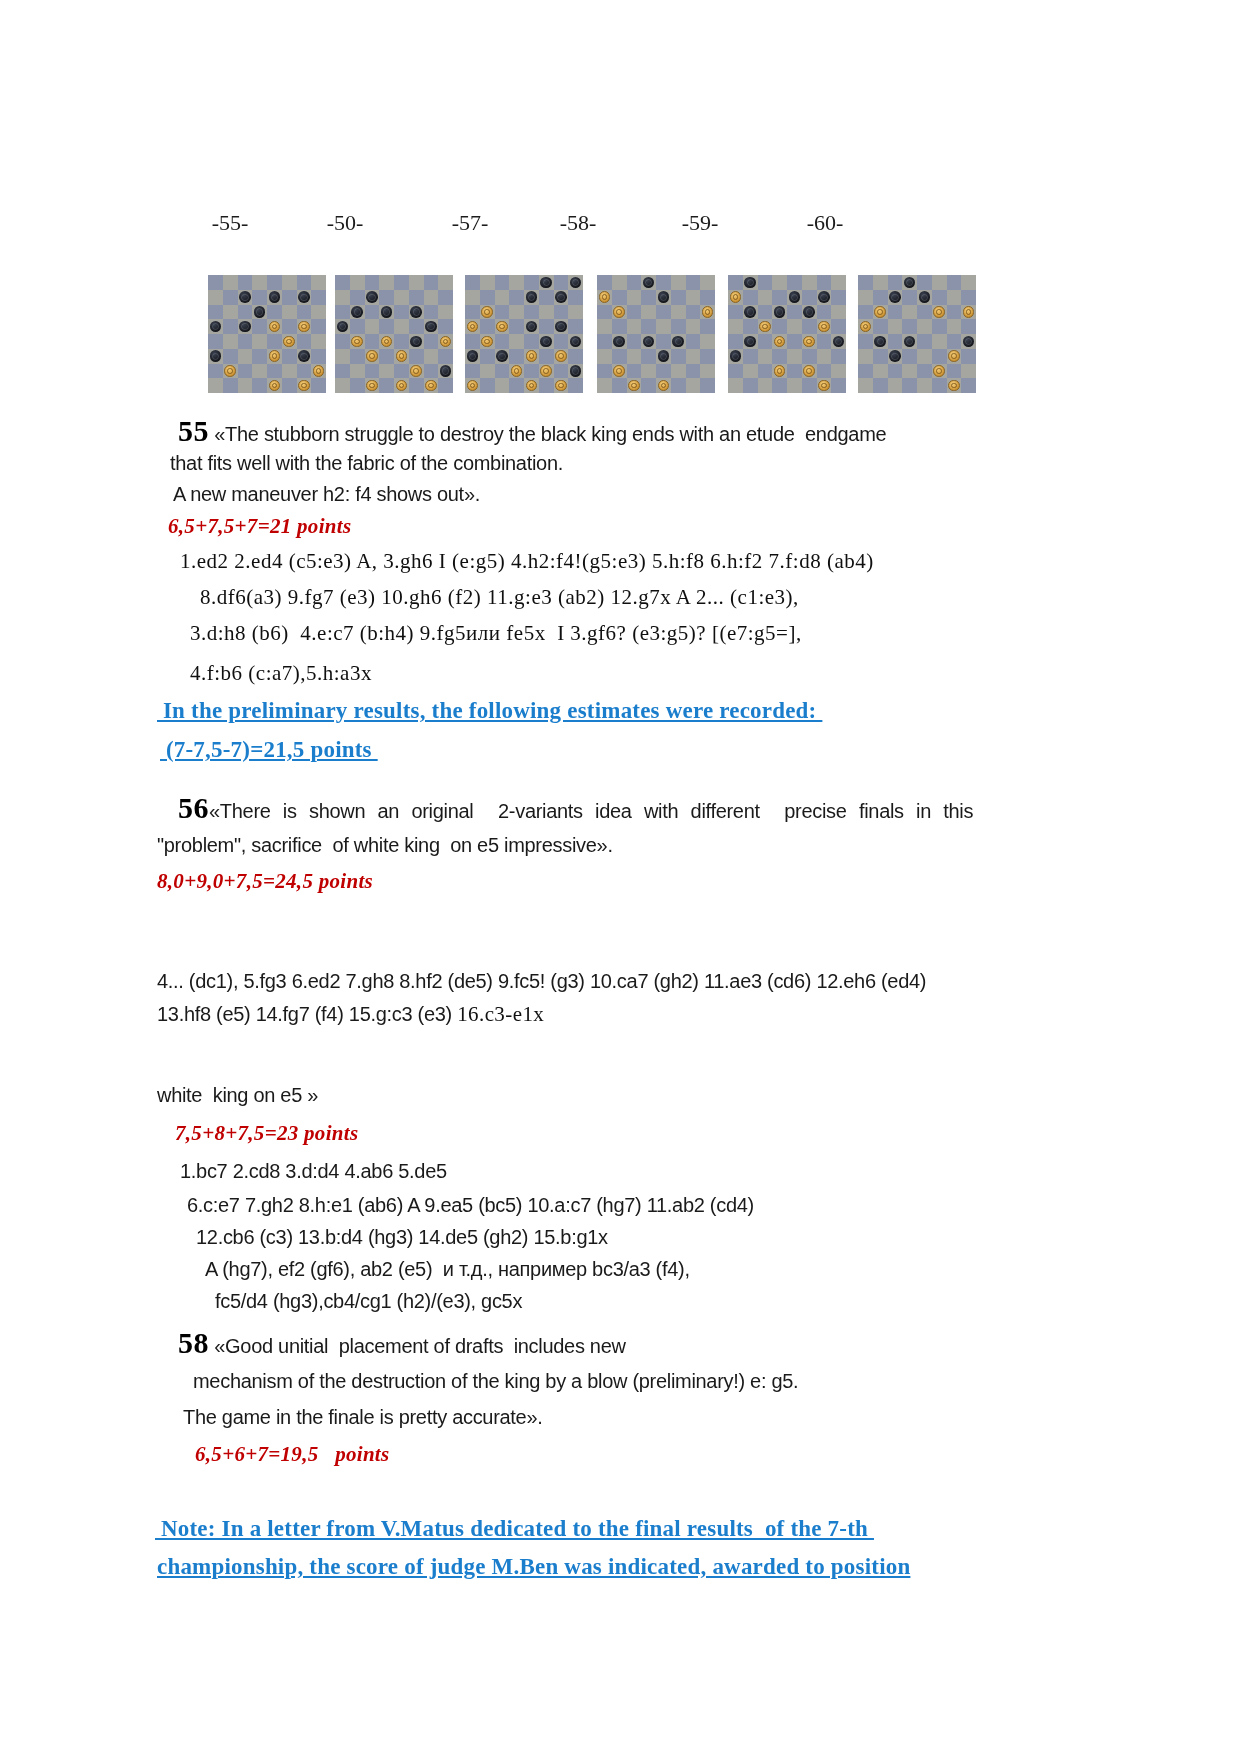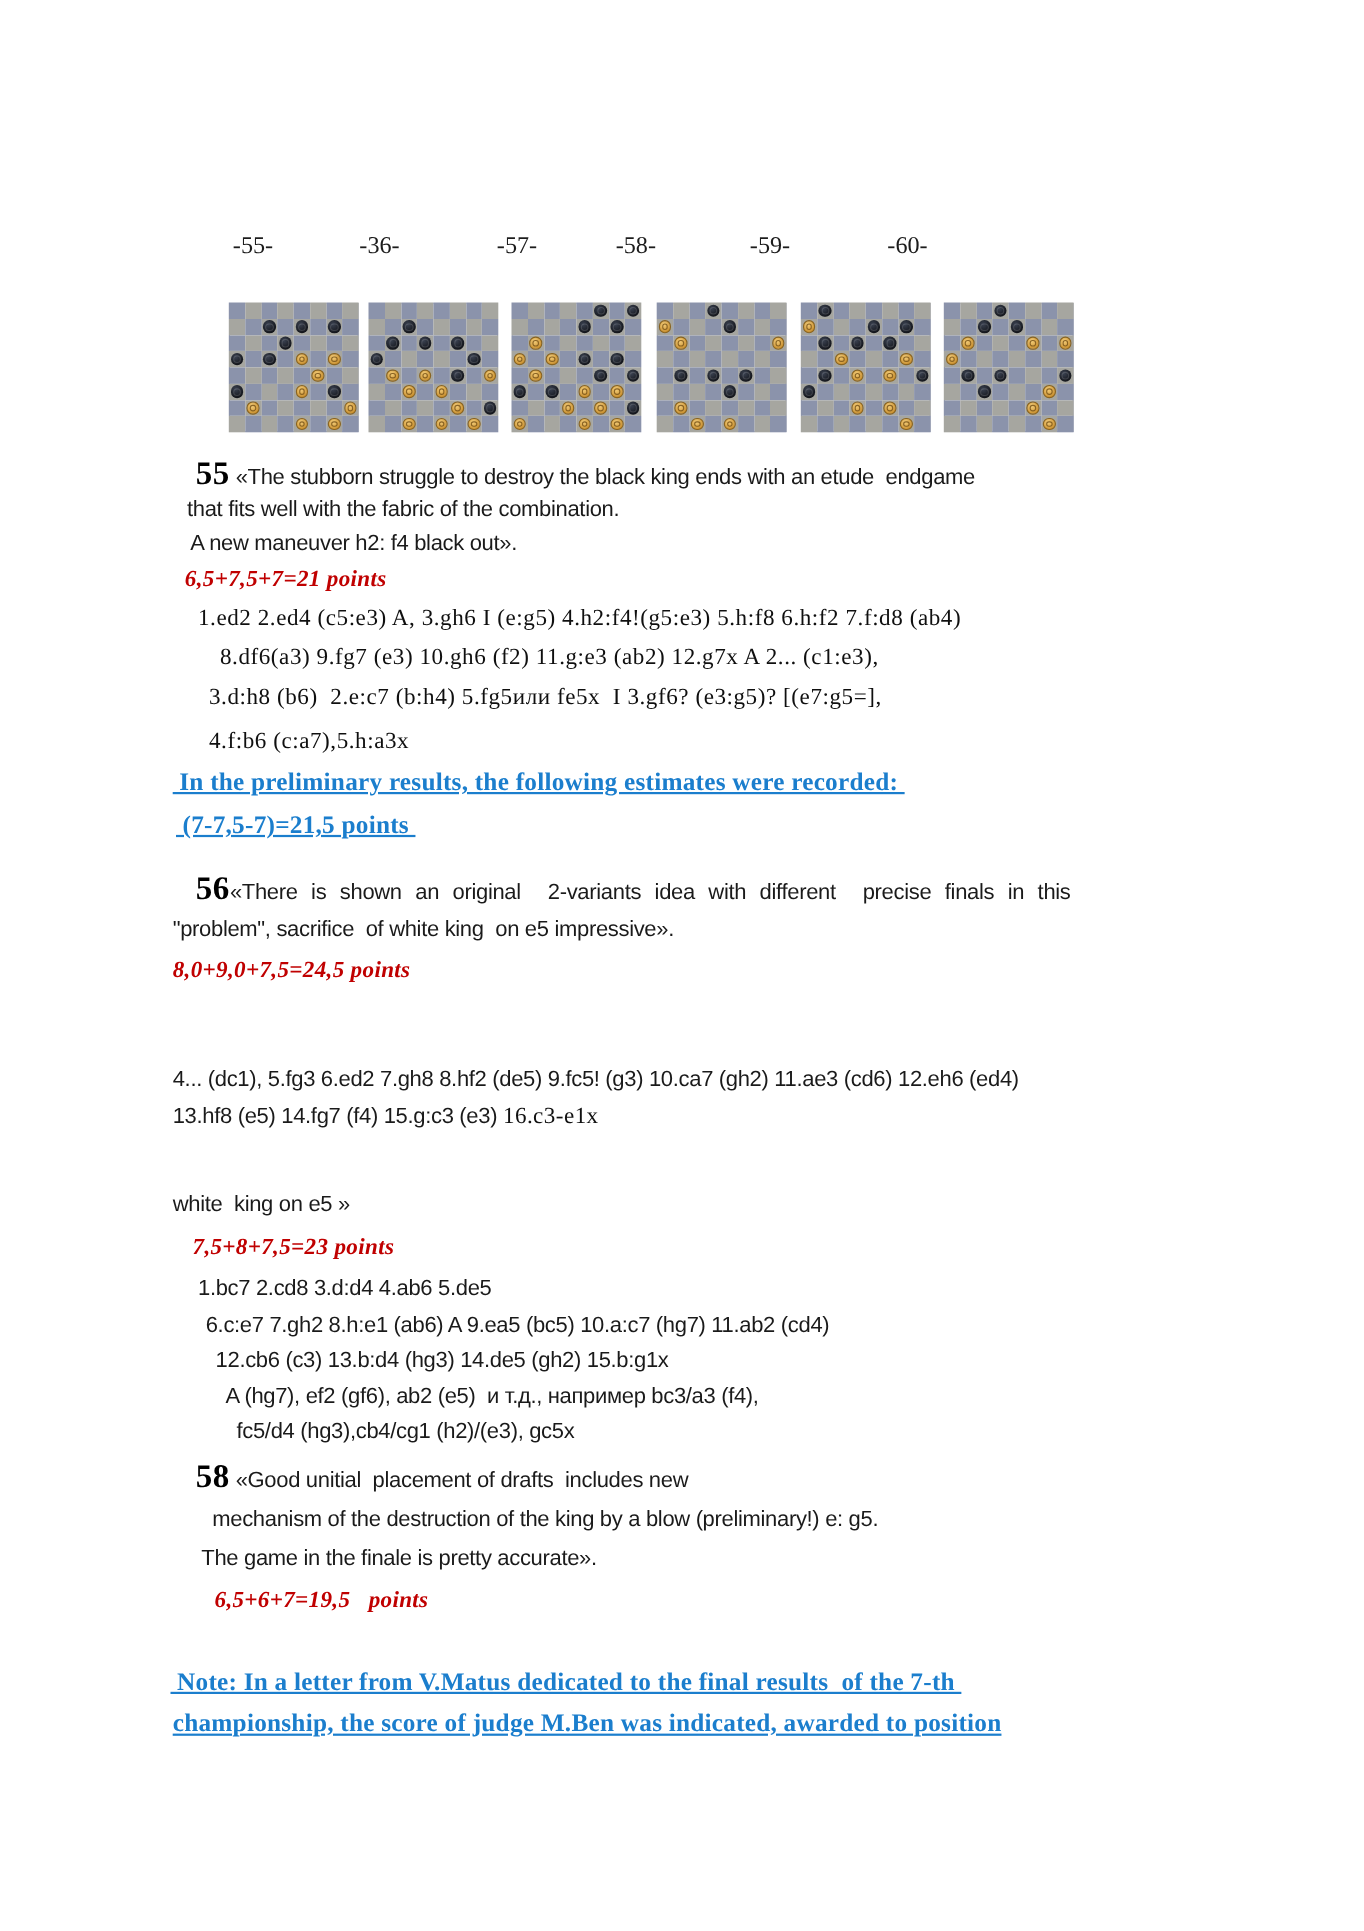--- a/index.html
+++ b/index.html
@@ -29,21 +29,21 @@
   .just57{word-spacing:2px;}
   .serif-tail{font:21px "Liberation Serif",serif;letter-spacing:.4px;}
 </style>
 </head>
 <body>
 
 <div class="page">
 
 
   <div class="dlabel" style="left:185px">-55-</div>
-  <div class="dlabel" style="left:300px">-36-</div>
+  <div class="dlabel" style="left:300px">-50-</div>
   <div class="dlabel" style="left:425px">-57-</div>
   <div class="dlabel" style="left:533px">-58-</div>
   <div class="dlabel" style="left:655px">-59-</div>
   <div class="dlabel" style="left:780px">-60-</div>
 
   <div class="board" style="left:208px">
       <div class="sq dark" style="left: 0px; top: 0px;"></div>
       <div class="sq light" style="left: 14.75px; top: 0px;"></div>
       <div class="sq dark" style="left: 29.5px; top: 0px;"></div>
       <div class="sq light" style="left: 44.25px; top: 0px;"></div>
@@ -532,25 +532,25 @@
       <div class="piece pb" style="left: 45.85px; top: 60.6px;"></div>
       <div class="piece pb" style="left: 104.85px; top: 60.6px;"></div>
       <div class="piece pb" style="left: 31.1px; top: 75.35px;"></div>
       <div class="piece pw" style="left: 90.1px; top: 75.35px;"></div>
       <div class="piece pw" style="left: 75.35px; top: 90.1px;"></div>
       <div class="piece pw" style="left: 90.1px; top: 104.85px;"></div>
     </div>
 
   <div class="line" style="top:414px;left:178px"><span class="secnum">55</span><span class="sans"> «The stubborn struggle to destroy the black king ends with an etude  endgame</span></div>
   <div class="line sans" style="top:452px;left:170px">that fits well with the fabric of the combination.</div>
-  <div class="line sans" style="top:483px;left:173px">A new maneuver h2: f4 black out».</div>
+  <div class="line sans" style="top:483px;left:173px">A new maneuver h2: f4 shows out».</div>
   <div class="line red" style="top:514px;left:168px">6,5+7,5+7=21 points</div>
   <div class="line smoves" style="top:549px;left:180px">1.ed2 2.ed4 (c5:e3) A, 3.gh6 I (e:g5) 4.h2:f4!(g5:e3) 5.h:f8 6.h:f2 7.f:d8 (ab4)</div>
   <div class="line smoves" style="top:585px;left:200px">8.df6(a3) 9.fg7 (e3) 10.gh6 (f2) 11.g:e3 (ab2) 12.g7x A 2... (c1:e3),</div>
-  <div class="line smoves" style="top:621px;left:190px">3.d:h8 (b6)  2.e:c7 (b:h4) 5.fg5или fe5x  I 3.gf6? (e3:g5)? [(e7:g5=],</div>
+  <div class="line smoves" style="top:621px;left:190px">3.d:h8 (b6)  4.e:c7 (b:h4) 9.fg5или fe5x  I 3.gf6? (e3:g5)? [(e7:g5=],</div>
   <div class="line smoves" style="top:661px;left:190px">4.f:b6 (c:a7),5.h:a3x</div>
 
   <div class="line blue" style="top:698px;left:157px"> In the preliminary results, the following estimates were recorded: </div>
   <div class="line blue" style="top:737px;left:160px"> (7-7,5-7)=21,5 points </div>
 
   <div class="line just56" style="top:791px;left:178px"><span class="secnum">56</span><span class="sans">«There is shown an original  2-variants idea with different  precise finals in this</span></div>
   <div class="line sans" style="top:834px;left:157px">"problem", sacrifice  of white king  on e5 impressive».</div>
   <div class="line red" style="top:869px;left:157px">8,0+9,0+7,5=24,5 points</div>
   <div class="line sans" style="top:970px;left:157px">4... (dc1), 5.fg3 6.ed2 7.gh8 8.hf2 (de5) 9.fc5! (g3) 10.ca7 (gh2) 11.ae3 (cd6) 12.eh6 (ed4)</div>
   <div class="line" style="top:1002px;left:157px"><span class="sans">13.hf8 (e5) 14.fg7 (f4) 15.g:c3 (e3) </span><span class="serif-tail">16.c3-e1x</span></div>

